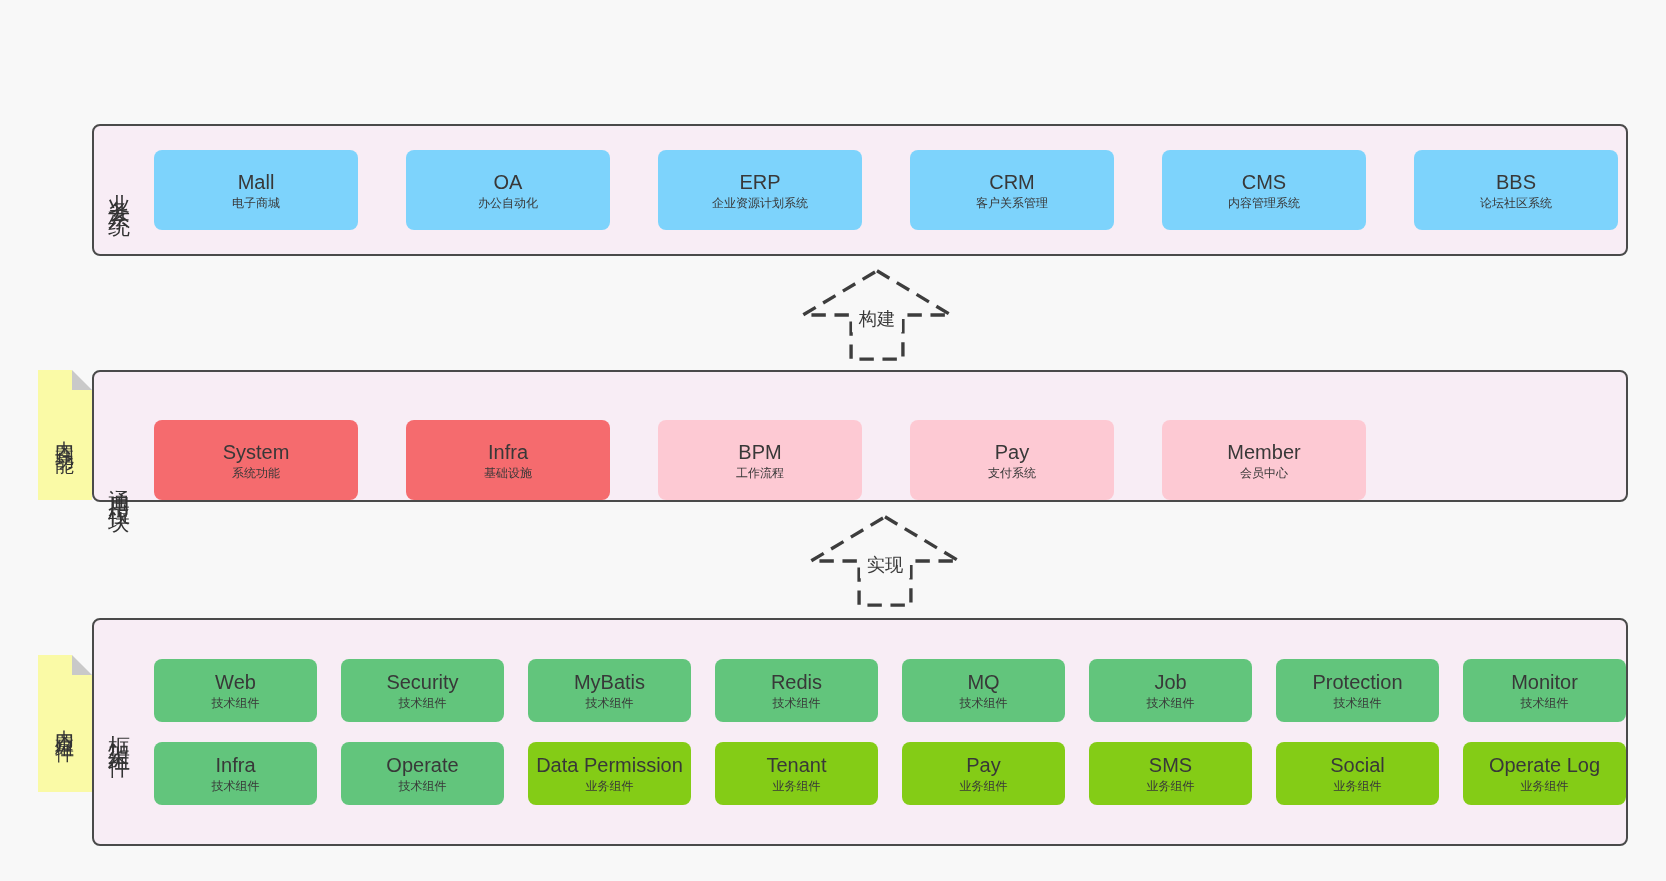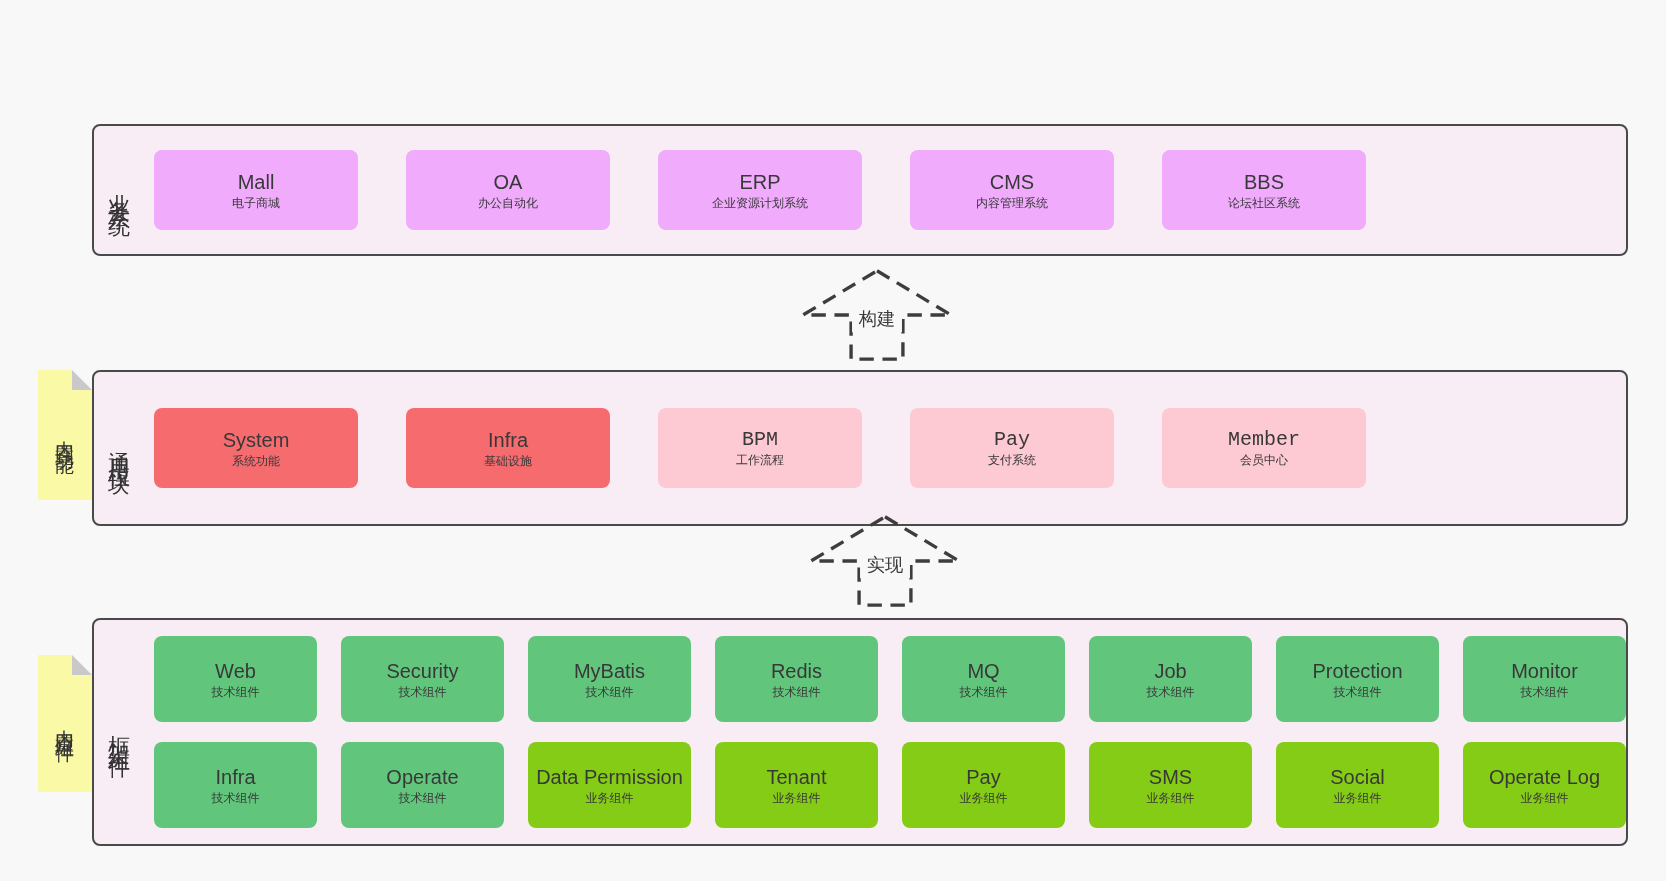--- a/index.html
+++ b/index.html
@@ -32,26 +32,26 @@
   .band-grid{display:flex;flex-direction:column;gap:20px;margin-left:4px;}
   .band-grid .grid-row{display:flex;gap:24px;align-items:center;}
 
   
   .box{
     border-radius:8px;
     display:flex;flex-direction:column;align-items:center;justify-content:center;
     text-align:center;
   }
   .box-lg{width:204px;height:80px;}
-  .box-sm{width:163px;height:86px;}
+  .box-sm{width:163px;height:63px;}
   .box-title{font-size:20px;line-height:1.3;}
   .box-sub{font-size:12px;line-height:1.35;}
-  .blue{background:#f0abfc;}
+  .blue{background:#7dd3fc;}
   .red{background:#f56b6e;}
-  .pink{background:#fdc9d3;font-family:Liberation Mono, monospace;}
+  .pink{background:#fdc9d3;}
   .green{background:#62c57c;}
   .lightgreen{background:#84cc16;}
 
   
   .sticky{
     position:absolute;left:38px;width:54px;
     background:#fafaa6;
     display:flex;align-items:center;justify-content:center;
     z-index:3;
   }
@@ -85,41 +85,45 @@
         <div class="box-title">Mall</div>
         <div class="box-sub">电子商城</div>
       </div>
       <div class="box box-lg blue">
         <div class="box-title">OA</div>
         <div class="box-sub">办公自动化</div>
       </div>
       <div class="box box-lg blue">
         <div class="box-title">ERP</div>
         <div class="box-sub">企业资源计划系统</div>
+      </div>
+      <div class="box box-lg blue">
+        <div class="box-title">CRM</div>
+        <div class="box-sub">客户关系管理</div>
       </div>
       <div class="box box-lg blue">
         <div class="box-title">CMS</div>
         <div class="box-sub">内容管理系统</div>
       </div>
       <div class="box box-lg blue">
         <div class="box-title">BBS</div>
         <div class="box-sub">论坛社区系统</div>
       </div>
     </div>
   </div>
 
   <div class="arrow" style="left:782px;top:266px;">
     <svg viewBox="0 0 190 100">
       <polygon points="95,5 172,51 122,51 122,97 68,97 68,51 18,51" fill="none" stroke="#3d3d3d" stroke-width="3.5" stroke-dasharray="15 9"></polygon>
       <rect x="69" y="40" width="52" height="29" fill="#f8f8f8"></rect>
       <text x="95" y="61" text-anchor="middle">构建</text>
     </svg>
   </div>
 
-  <div class="band" style="top:370px;height:156px;">
+  <div class="band" style="top:370px;height:132px;align-items:flex-end;">
     <div class="band-label">通用模块</div>
     <div class="band-boxes">
       <div class="box box-lg red">
         <div class="box-title">System</div>
         <div class="box-sub">系统功能</div>
       </div>
       <div class="box box-lg red">
         <div class="box-title">Infra</div>
         <div class="box-sub">基础设施</div>
       </div>

